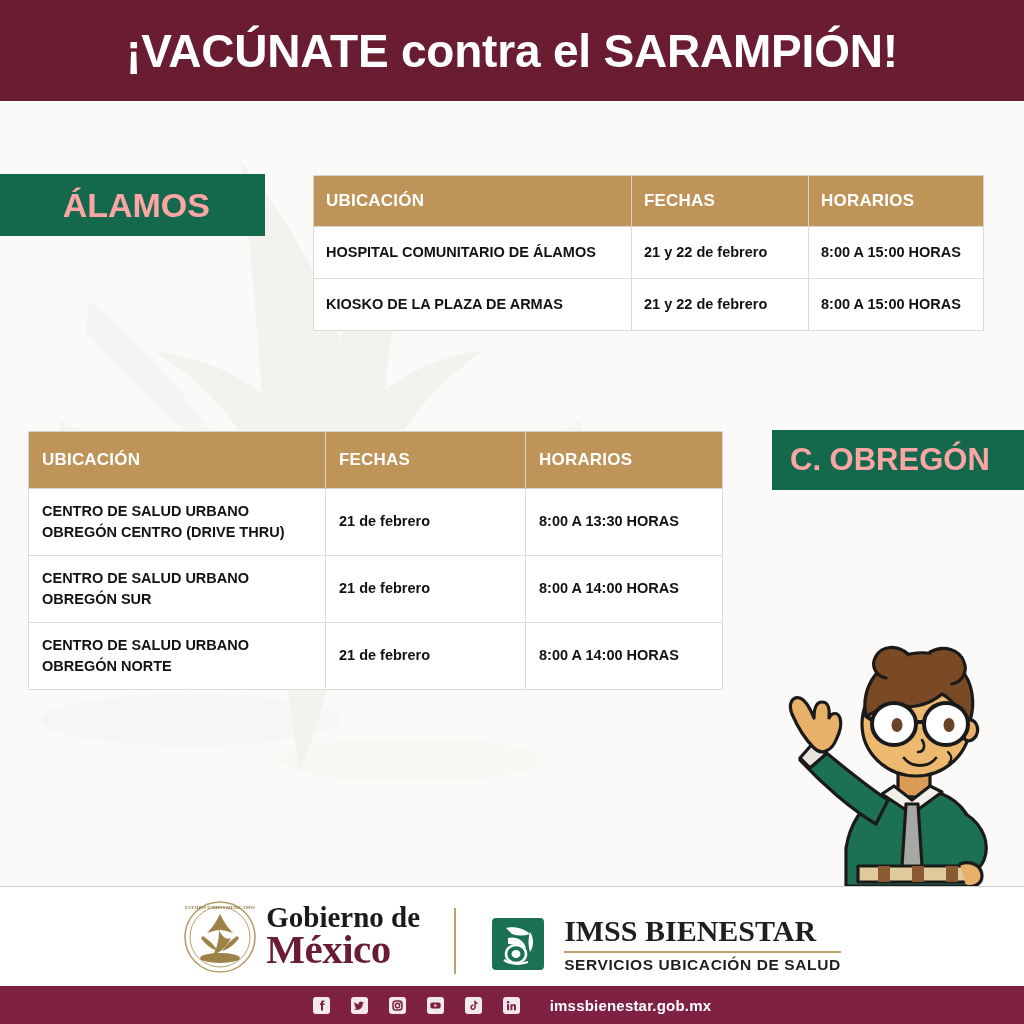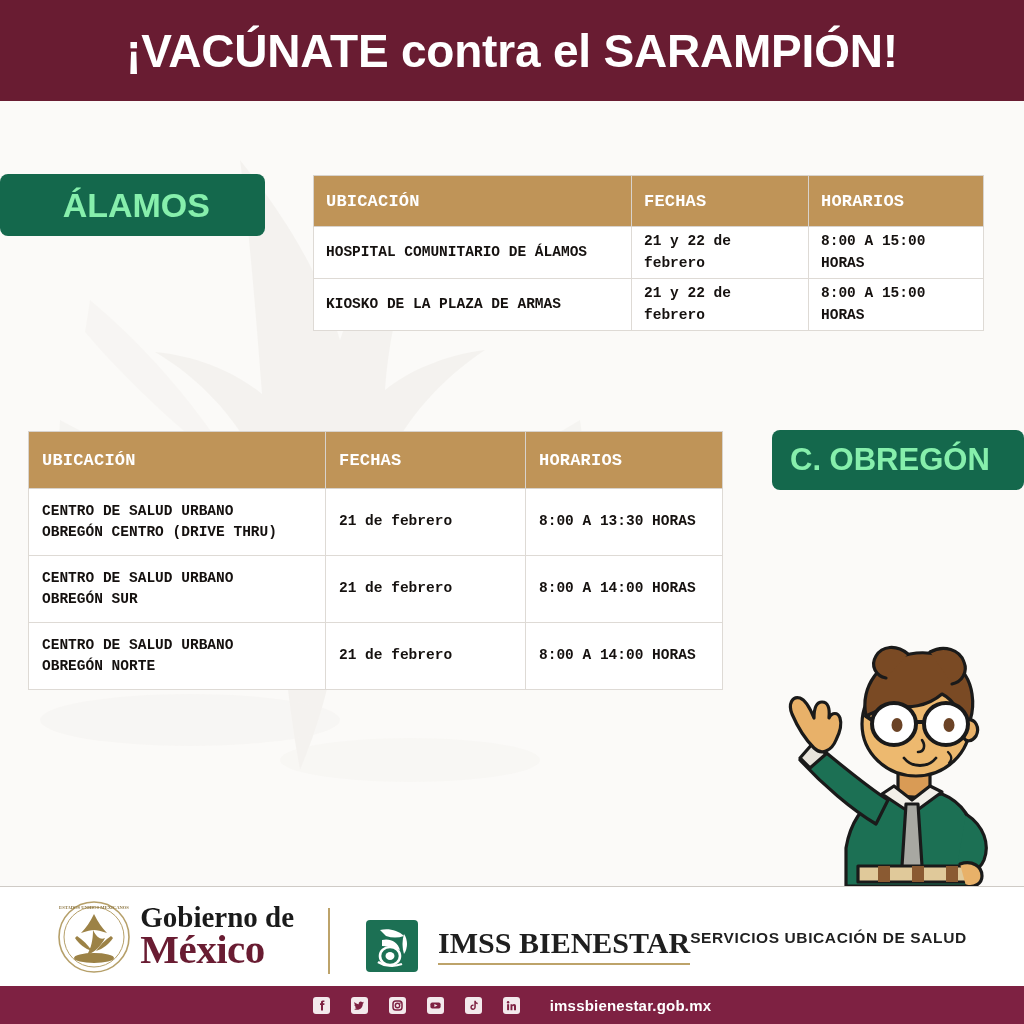--- a/index.html
+++ b/index.html
@@ -51,26 +51,25 @@
     letter-spacing: -0.2px;
     white-space: nowrap;
     line-height: 1;
     font-family: "Liberation Sans", sans-serif;
   }
 
   
   .city-label {
     position: absolute;
     background: #14684C;
-    color: #86efac;
+    color: #fca5a5;
     font-weight: bold;
     display: flex;
     align-items: center;
     z-index: 2;
-    border-radius: 8px;
   }
   #city-alamos {
     left: 0;
     top: 174px;
     width: 265px;
     height: 62px;
     justify-content: flex-end;
     padding-right: 55px;
     box-sizing: border-box;
     font-size: 34px;
@@ -86,21 +85,20 @@
     font-size: 31px;
   }
 
   
   .sched-table {
     position: absolute;
     border-collapse: collapse;
     background: #a3a3a3;
     z-index: 2;
     table-layout: fixed;
-    font-family: Liberation Mono, monospace;
   }
   #table-alamos {
     left: 313px;
     top: 175px;
     width: 670px;
   }
   #table-obregon {
     left: 28px;
     top: 431px;
     width: 694px;
@@ -185,21 +183,21 @@
     font-weight: bold;
     letter-spacing: -0.5px;
   }
   .logo-sep {
     width: 2px;
     height: 66px;
     background: #bda36a;
     margin: 0 26px;
   }
   .imss-logo { display: flex; align-items: center; gap: 10px; }
-  .imss-text { display: flex; flex-direction: row; margin-left: 8px; }
+  .imss-text { display: flex; flex-direction: column; margin-left: 8px; }
   .imss-line1 {
     font-family: "Liberation Serif", serif;
     font-size: 30px;
     font-weight: bold;
     color: #1f1f1f;
     letter-spacing: 0px;
     padding-bottom: 3px;
     border-bottom: 2px solid #bda36a;
   }
   .imss-line2 {

